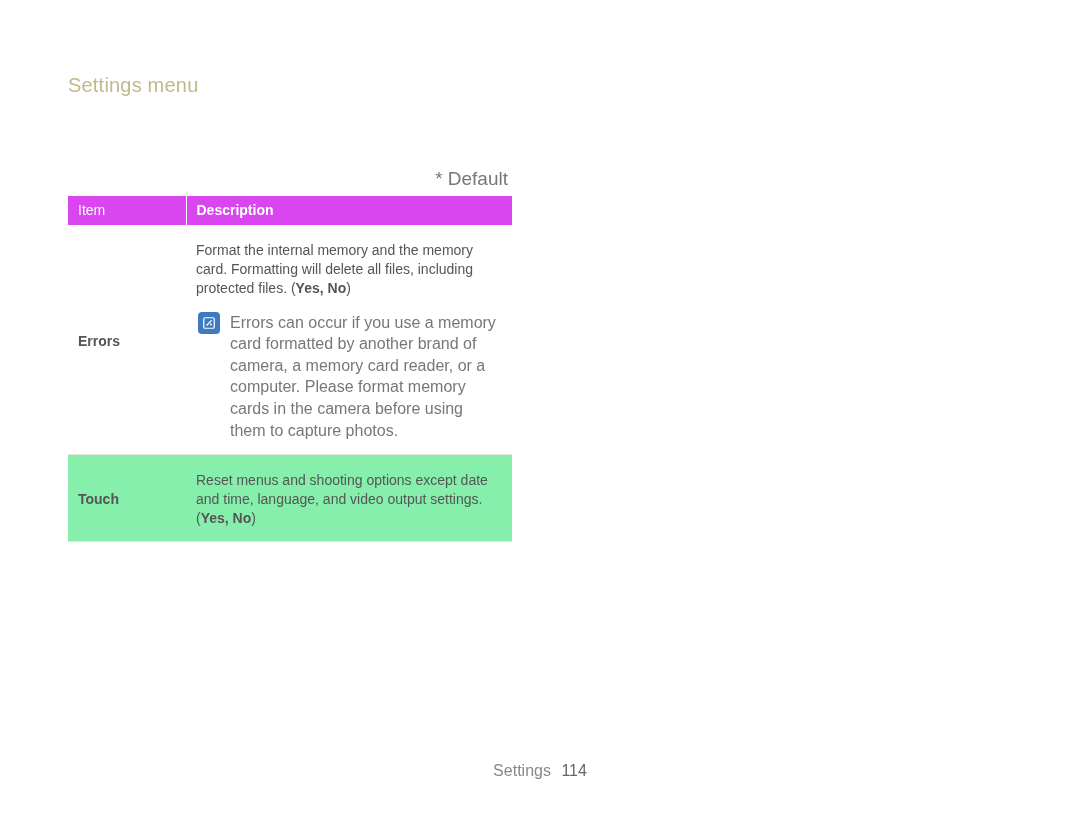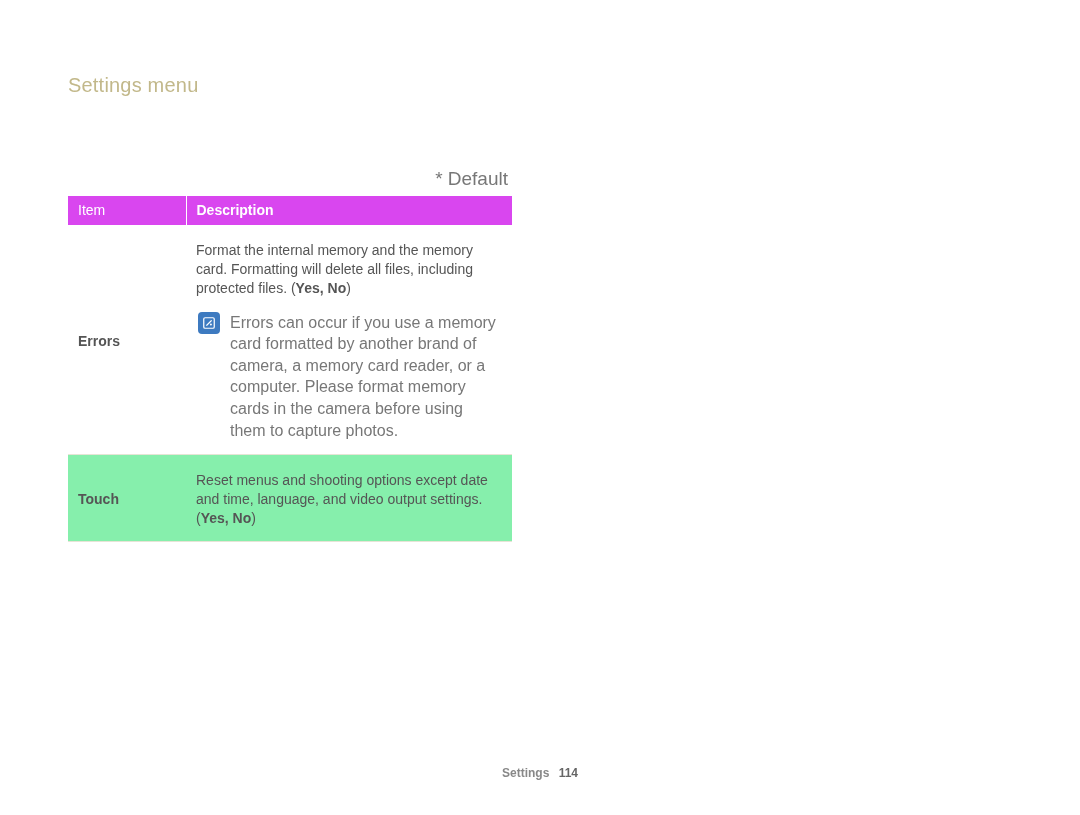--- a/index.html
+++ b/index.html
@@ -113,23 +113,23 @@
       color: #777;
       line-height: 1.35;
       font-weight: 300;
     }
     .footer {
       position: absolute;
       bottom: 35px;
       left: 0;
       width: 100%;
       text-align: center;
-      font-size: 12px;
+      font-size: 16px;
       color: #888;
-      font-weight: 700;
+      font-weight: 400;
     }
     .footer-num {
       color: #666;
       margin-left: 6px;
     }
   </style>
 </head>
 <body>
 
 <div class="page-title">Settings menu</div>

